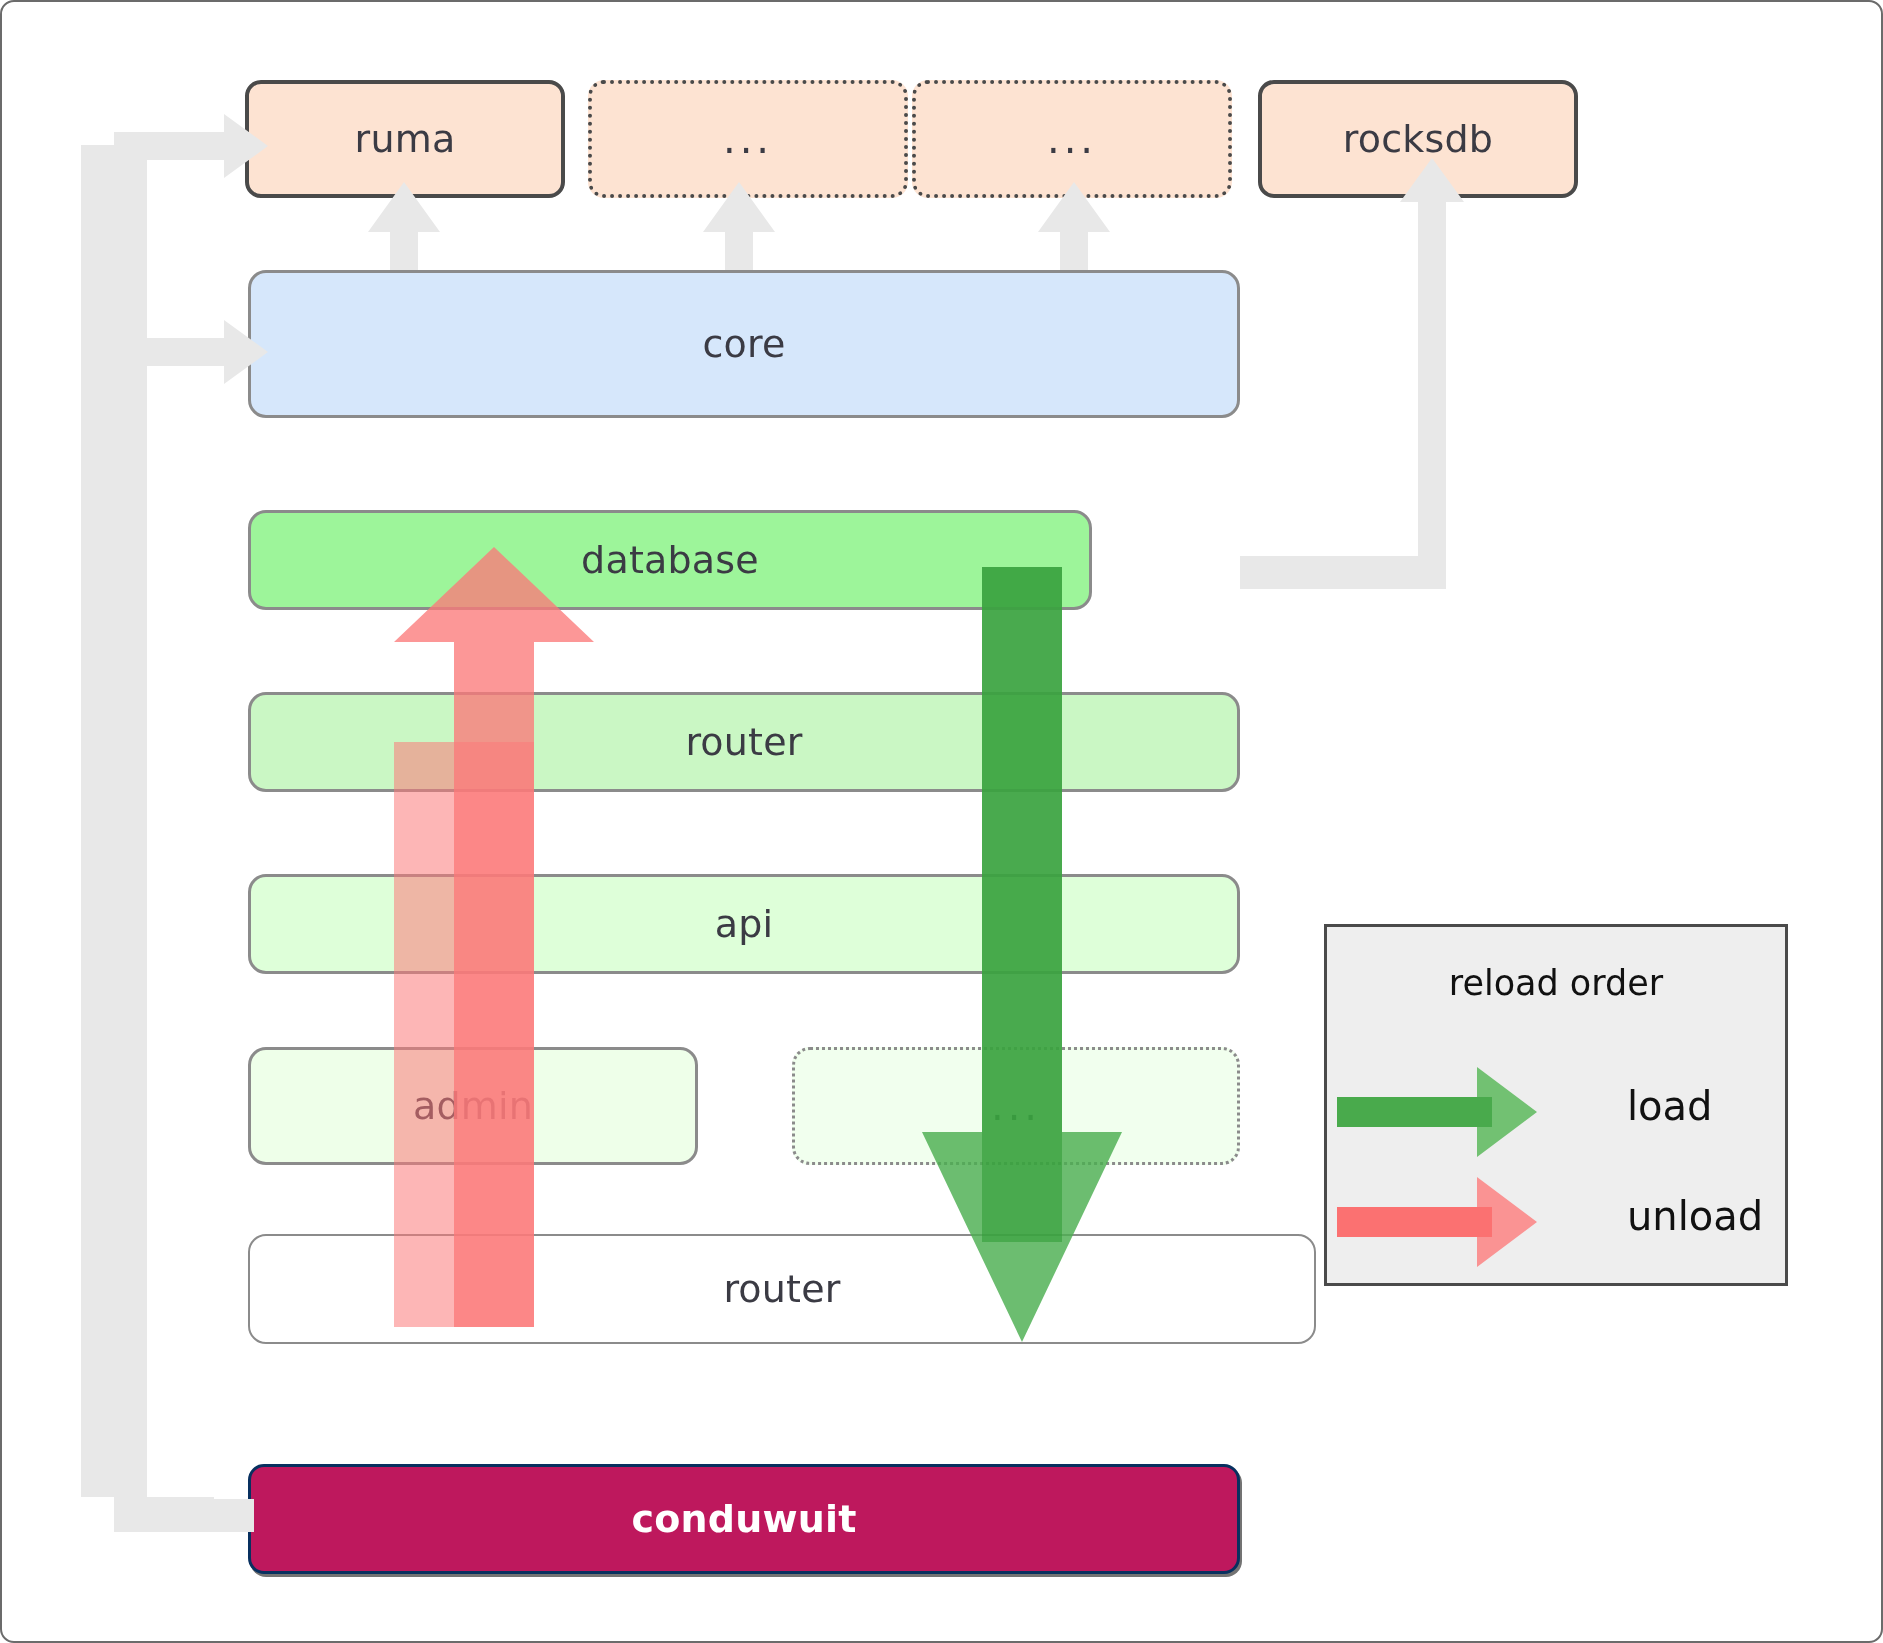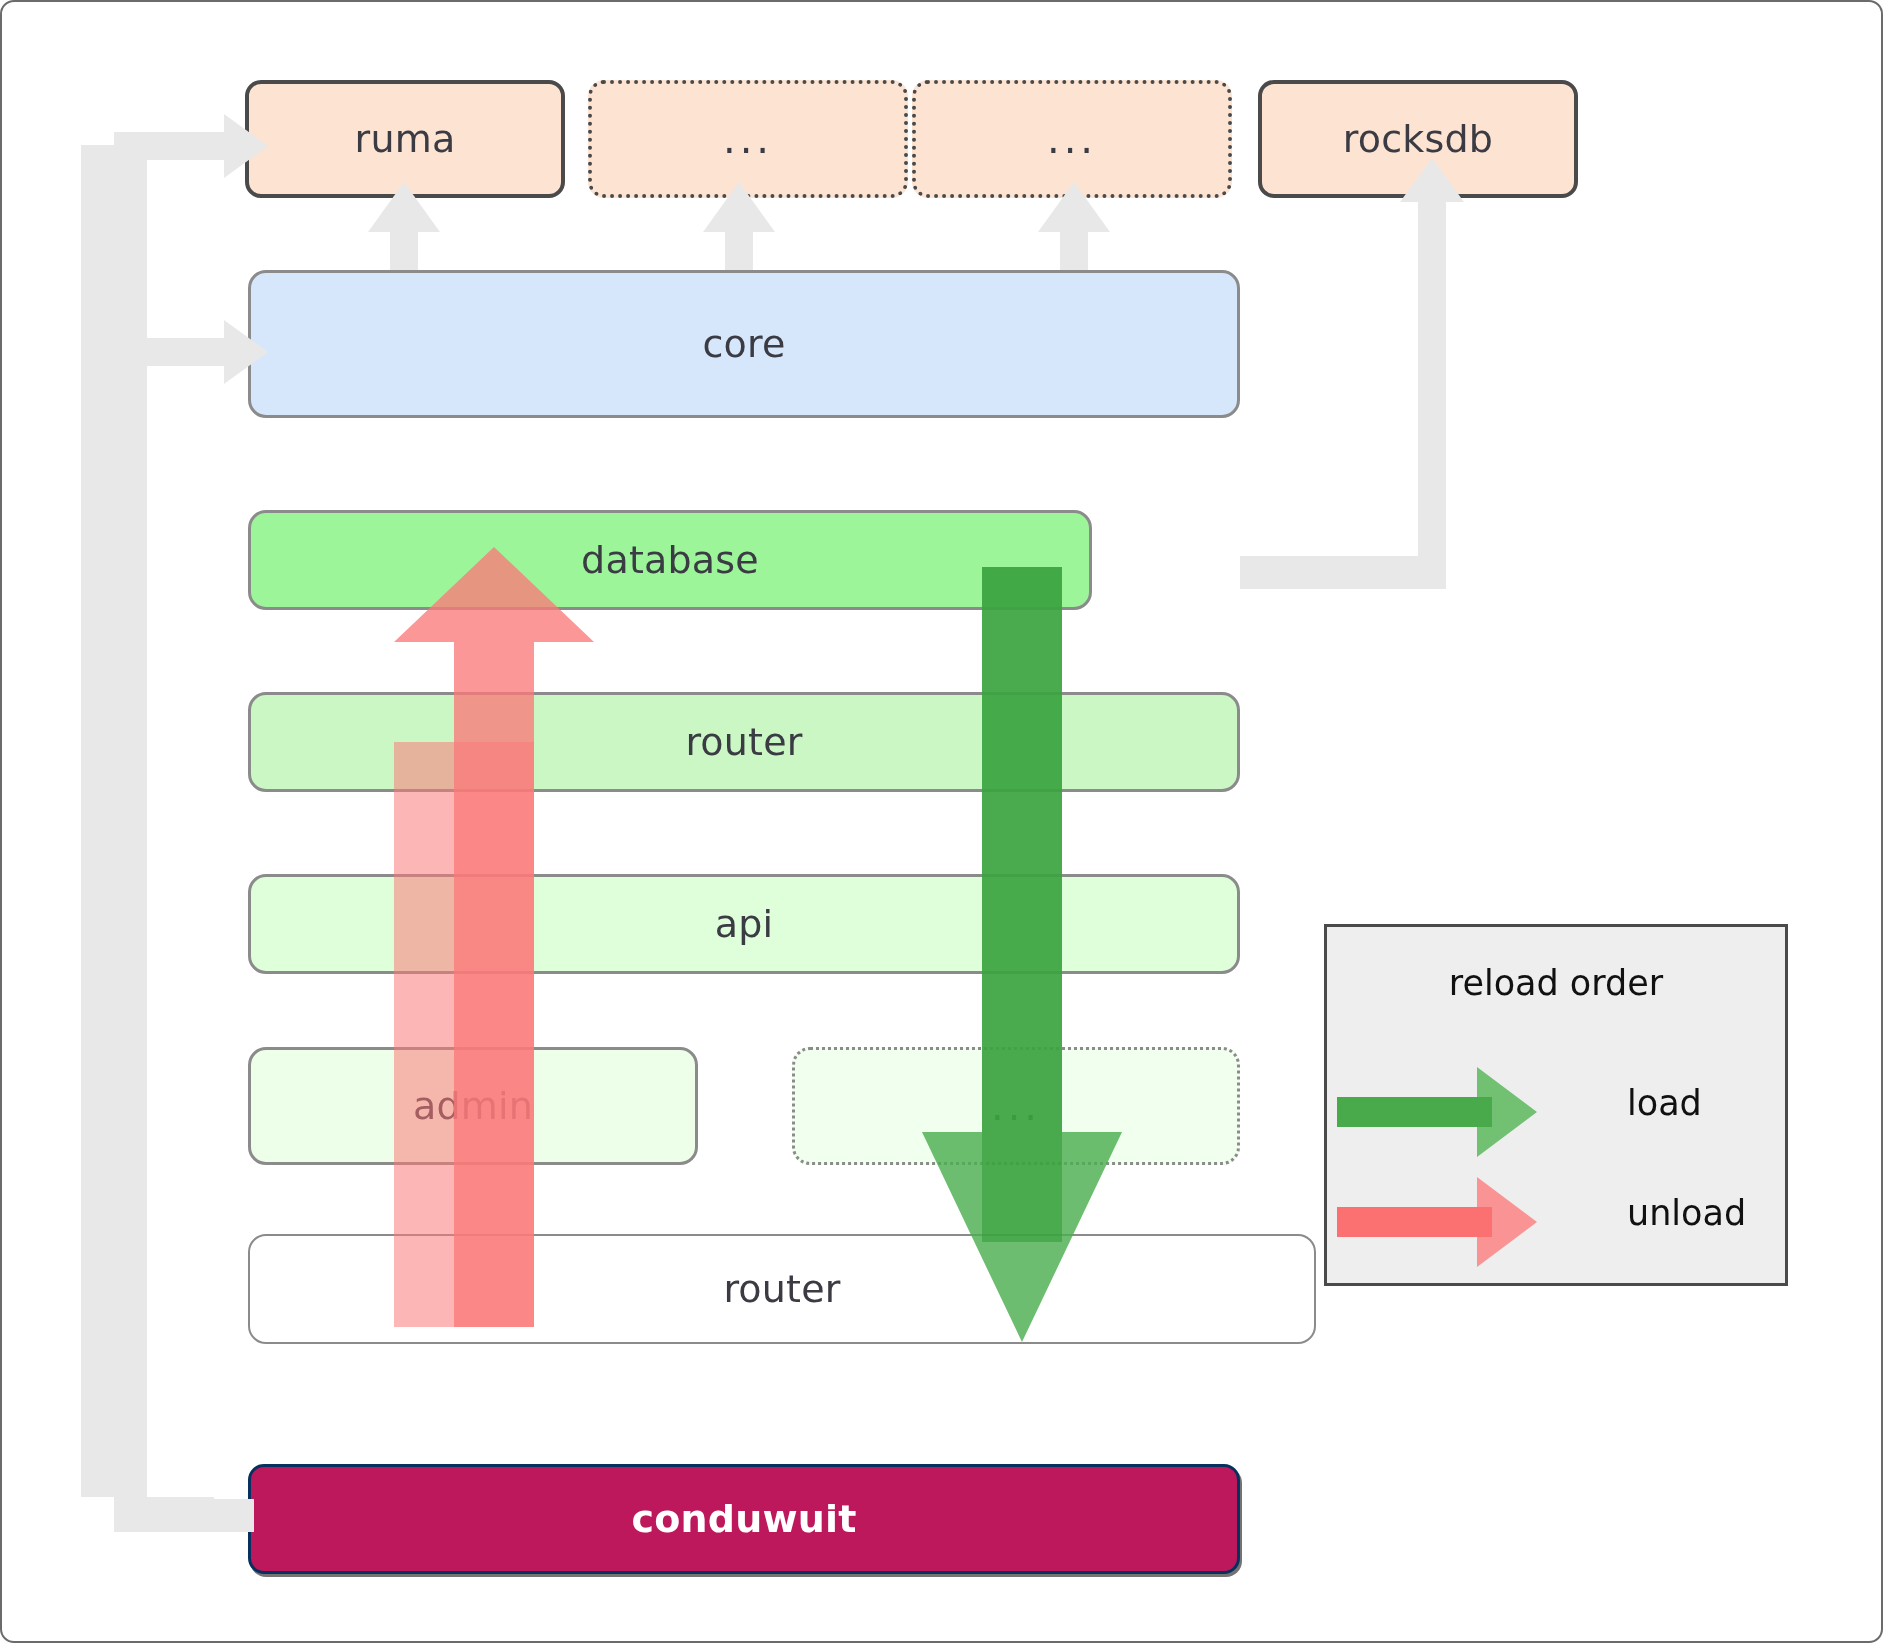--- a/index.html
+++ b/index.html
@@ -78,21 +78,21 @@
   #legend .legend-title {
     position: absolute; top: 36px; left: 0; width: 100%;
     text-align: center;
     font-size: 35px; color: #111;
   }
   .legend-row {
     position: absolute; left: 0; width: 100%; height: 90px;
   }
   .legend-row .lrlabel {
     position: absolute; left: 300px; top: 16px;
-    font-size: 35px; color: #111;
+    font-size: 40px; color: #111;
   }
 </style>
 </head>
 <body>
 
 <div id="canvas">
 
   <svg class="overlay under" viewBox="0 0 1883 1643">
     <g fill="#e8e8e8">
 

